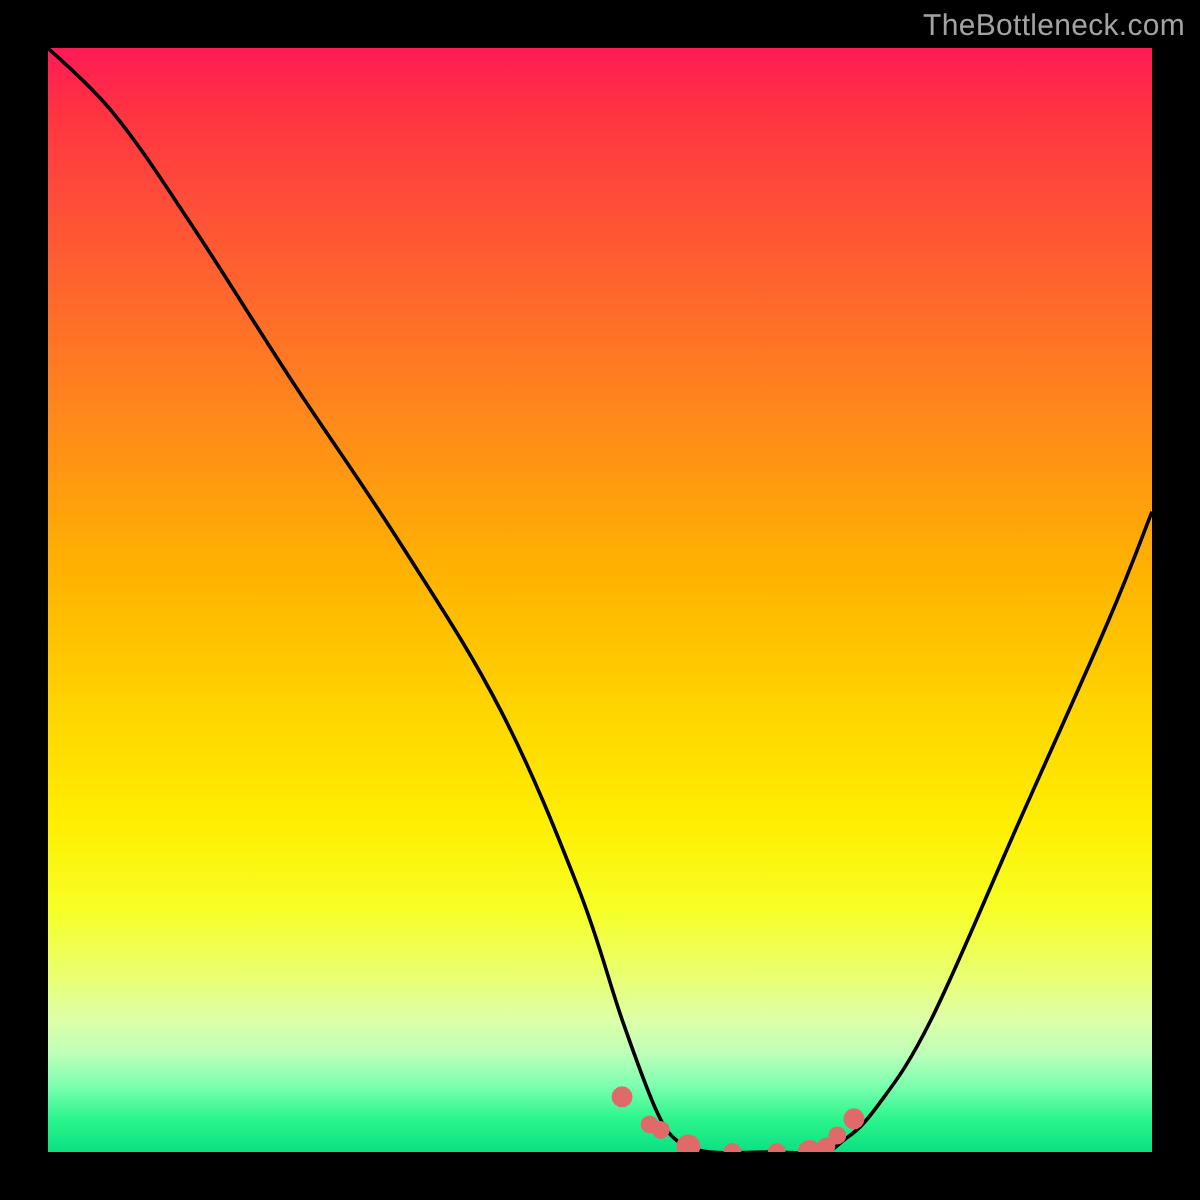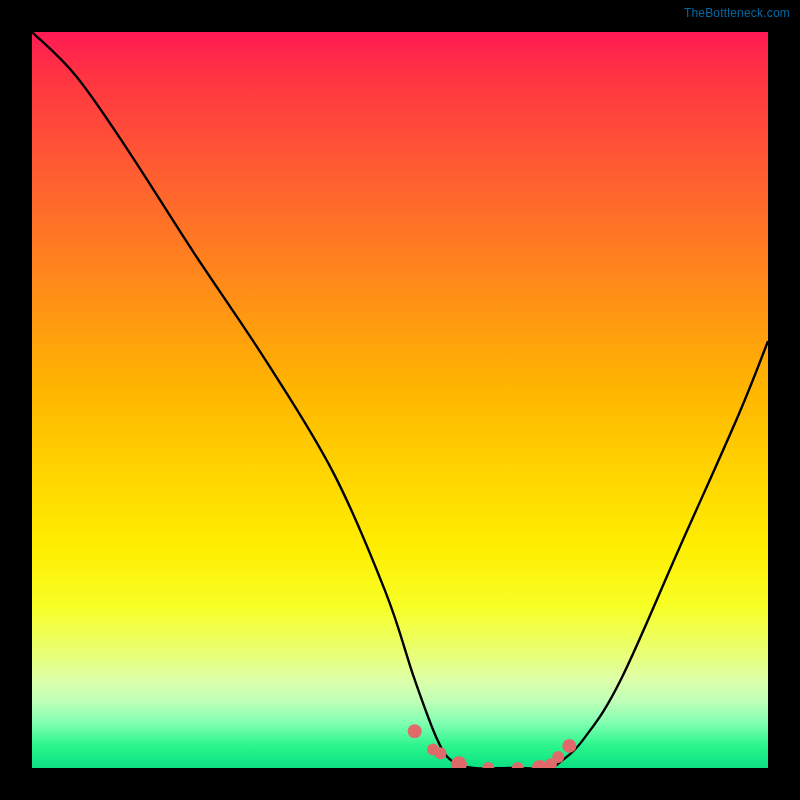--- a/index.html
+++ b/index.html
@@ -49,22 +49,22 @@
   svg.curve {
     position: absolute;
     left: 0; top: 0;
     width: 100%; height: 100%;
   }
   .watermark {
     position: absolute;
     top: 6px;
     right: 10px;
     font-family: Arial, Helvetica, sans-serif;
-    font-size: 12px;
-    color: #0369a1;
+    font-size: 20px;
+    color: #a3a3a3;
     letter-spacing: 0.2px;
     user-select: none;
   }
 </style>
 </head>
 <body>
 
 <div class="frame">
 
   <div class="plot">

